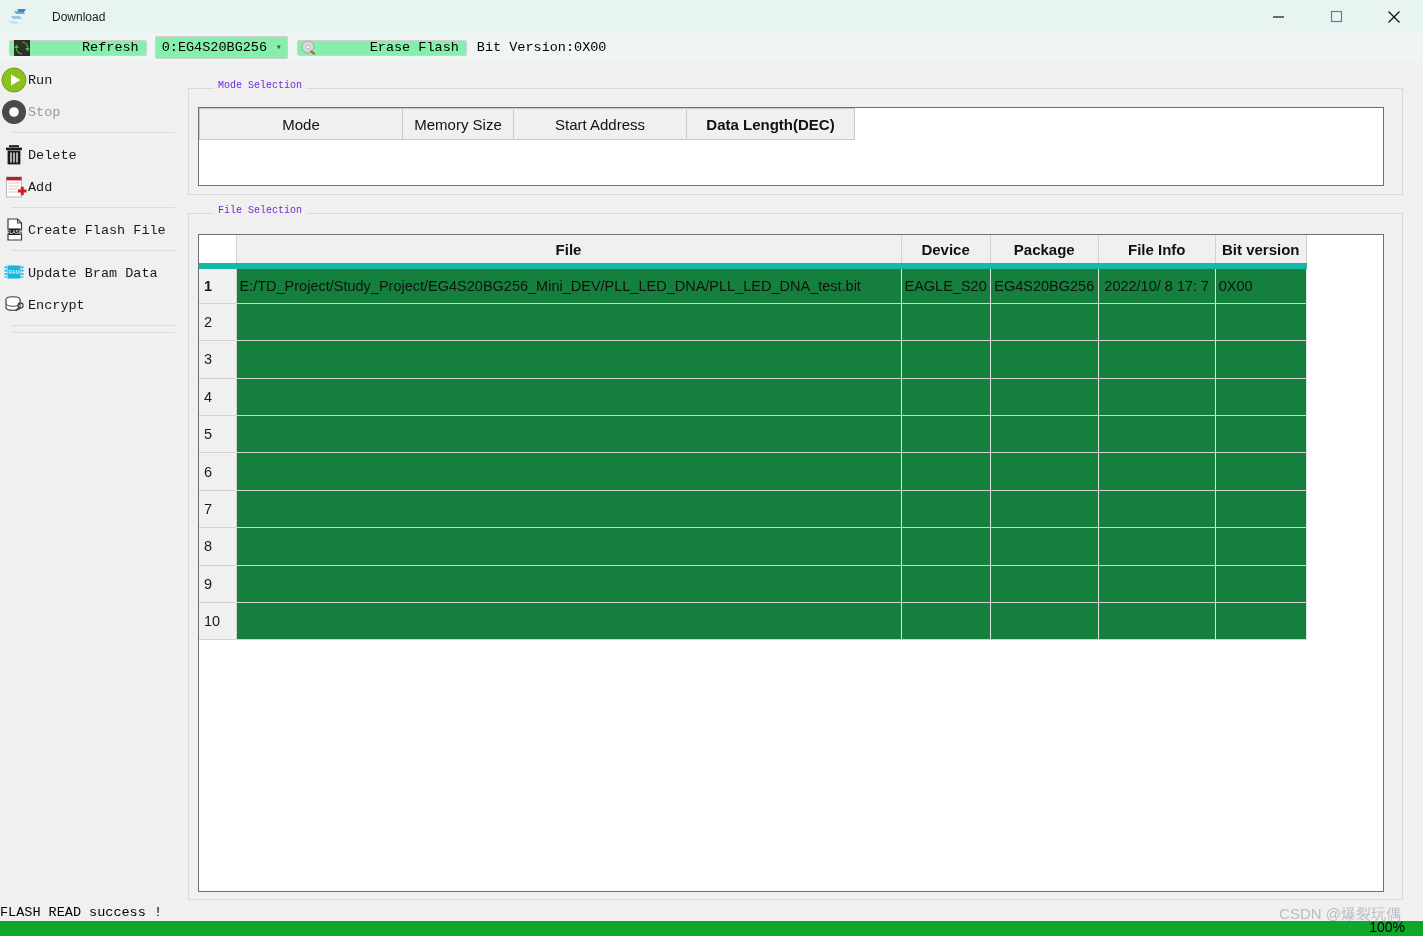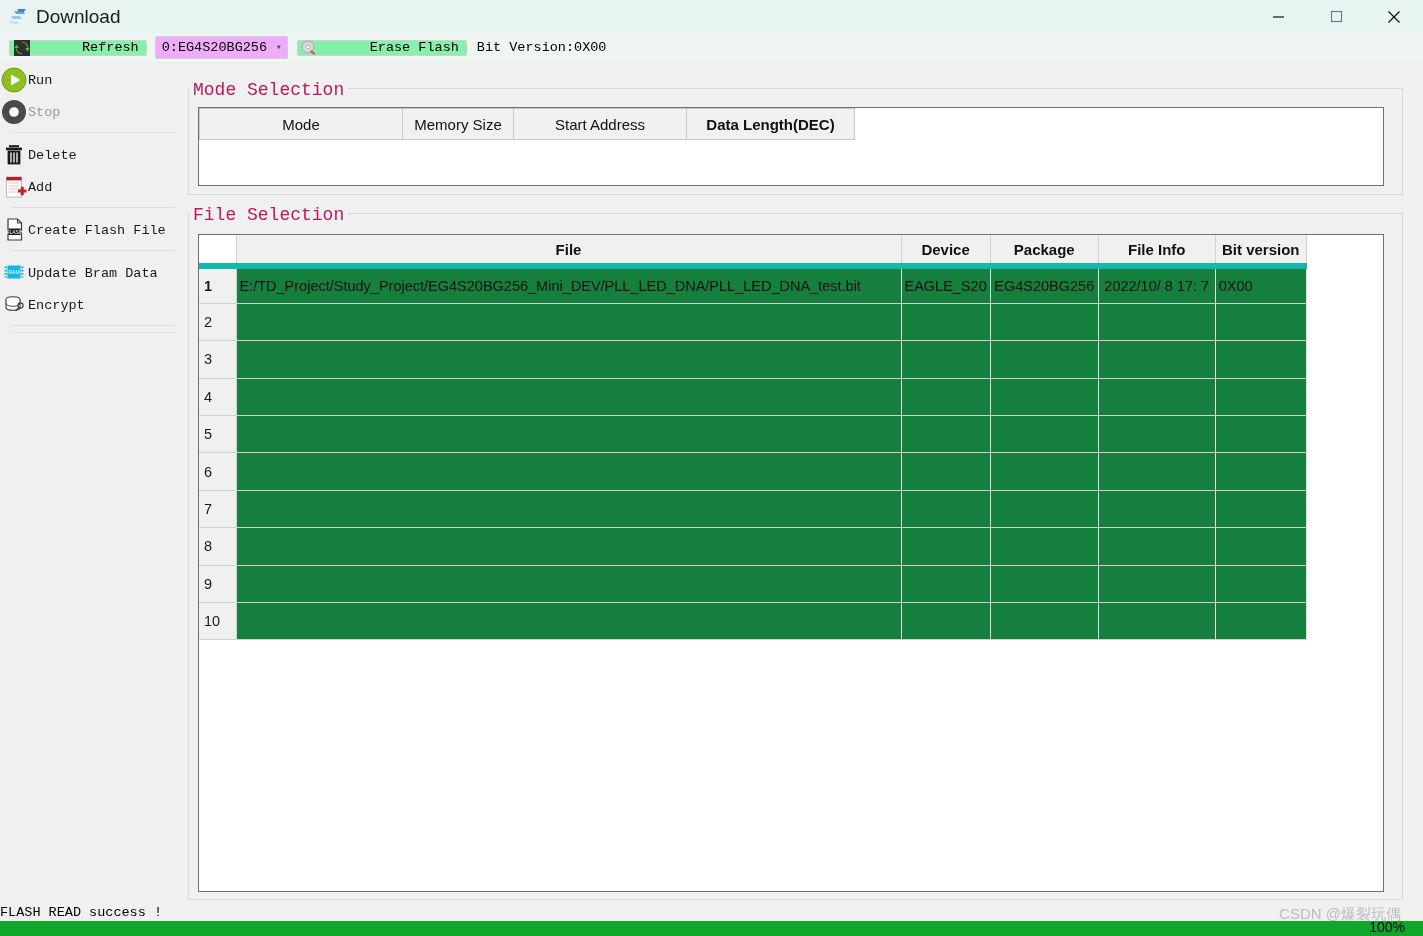--- a/index.html
+++ b/index.html
@@ -21,22 +21,22 @@
     position: absolute; left: 0; top: 0;
     width: 1423px; height: 33px;
     background: #e8f4f2;
     display: flex; align-items: center;
   }
   .title-icon {
     margin-left: 7px; width: 22px; height: 22px;
     display: flex; align-items: center; justify-content: center;
   }
   .title-text {
-    margin-left: 7px;
-    font-size: 19px;
+    margin-left: 23px;
+    font-size: 12px;
     color: #1b1b1b;
     font-family: "Liberation Sans", sans-serif;
   }
   .win-ctrls {
     position: absolute; right: 0; top: 0;
     height: 33px; display: flex;
   }
   .win-btn {
     width: 58px; height: 33px;
     display: flex; align-items: center; justify-content: center;
@@ -56,21 +56,21 @@
     border: 1px solid #cfcfcf;
     border-radius: 2px;
     display: flex; align-items: center;
     padding: 0 7px 0 3px;
     font-family: "Liberation Mono", monospace;
     font-size: 13.5px; color: #000; gap: 48px;
   }
   .tb-btn .ic { width: 17px; height: 17px; margin-right: 4px; display:flex; align-items:center; justify-content:center;}
   .tb-combo {
     margin-left: 8px; height: 23px; width: 133px;
-    background: #f0abfc;
+    background: #86efac;
     border: 1px solid #cfcfcf;
     border-radius: 2px;
     display: flex; align-items: center; justify-content: space-between;
     padding: 0 5px 0 6px;
     font-family: "Liberation Mono", monospace;
     font-size: 13.5px; color: #000;
   }
   .tb-label {
     margin-left: 10px;
     font-family: "Liberation Mono", monospace;
@@ -101,24 +101,24 @@
     margin: 6px auto 4px auto;
   }
 
   
   .group {
     position: absolute;
     border: 1px solid #d9d9d9;
     background: transparent;
   }
   .group-title {
-    position: absolute; top: -9px; left: 0;
+    position: absolute; top: -9px; left: 25px;
     background: #f0f0f0; padding: 0 4px;
     font-family: "Liberation Mono", monospace;
-    font-size: 18px; color: #be185d;
+    font-size: 10px; color: #6d28d9;
   }
   #mode-group { left: 188px; top: 88px; width: 1215px; height: 107px; }
   #file-group { left: 188px; top: 213px; width: 1215px; height: 687px; }
 
   .mode-white {
     position: absolute; left: 9px; top: 18px;
     width: 1186px; height: 79px;
     background: #ffffff;
     border: 1px solid #6b7075;
   }

